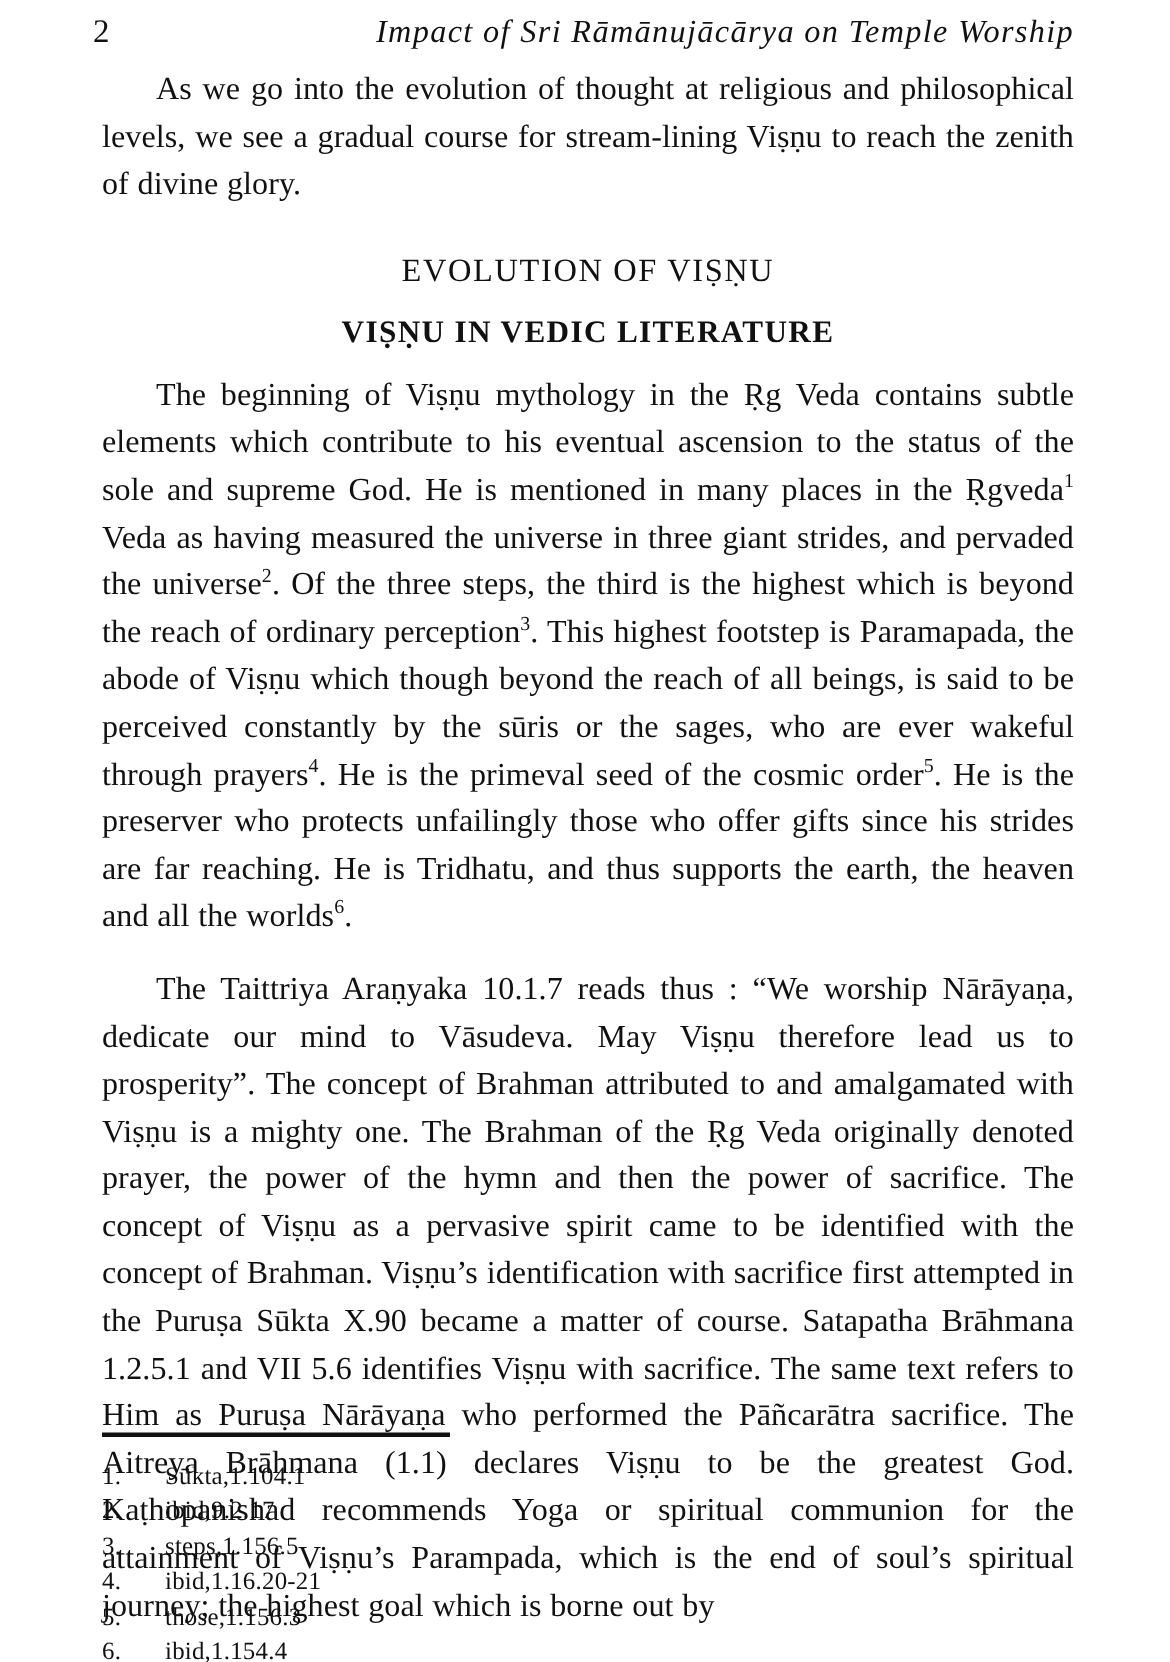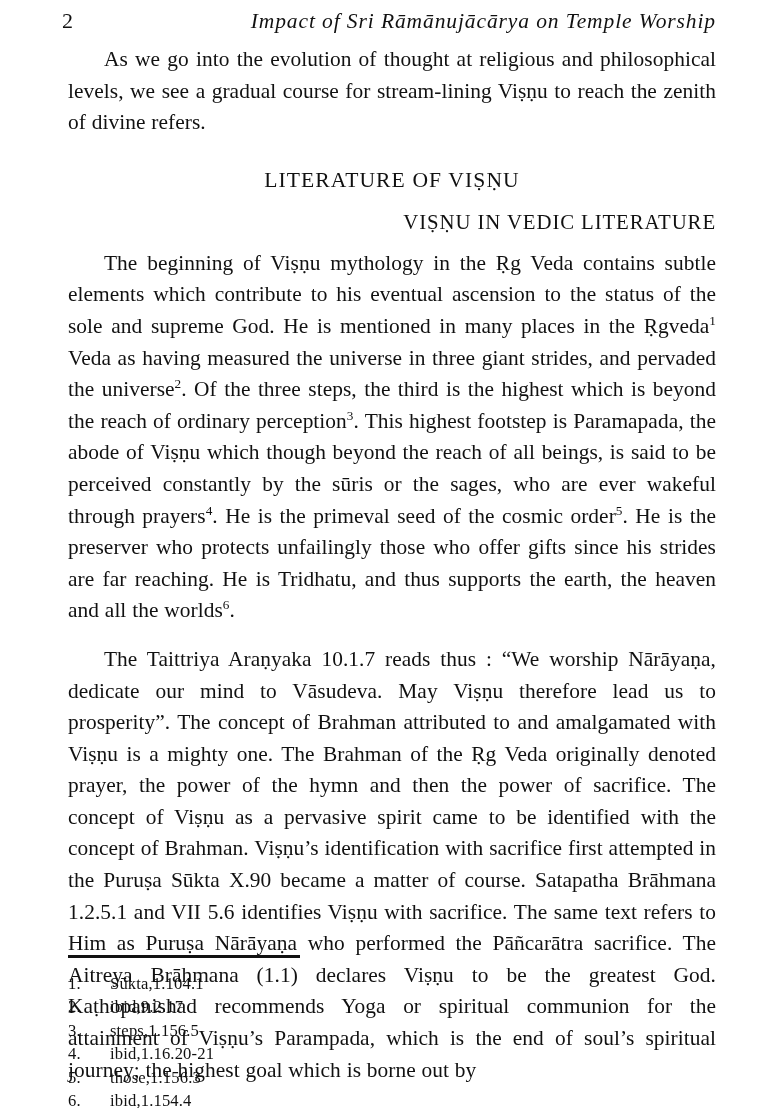--- a/index.html
+++ b/index.html
@@ -80,24 +80,24 @@
     margin: 0;
     font-weight: normal;
     font-size: 21.6px;
     line-height: 28px;
     text-align: center;
     letter-spacing: 1.1px;
   }
 
   h2.sub-head {
     margin: 0;
-    font-weight: normal;
+    font-weight: bold;
     font-size: 20.8px;
     line-height: 28px;
-    text-align: right;
+    text-align: center;
     letter-spacing: 0.9px;
   }
 
   .sp-a { height: 27px; }
   .sp-b { height: 14px; }
   .sp-c { height: 12px; }
   .sp-d { height: 17px; }
 
   
   .footnotes {
@@ -137,25 +137,25 @@
 
 <div class="page">
 
   <div class="runhead">
     <span class="folio">2</span>
     <span class="runhead-title">Impact of Sri Rāmānujācārya on Temple Worship</span>
   </div>
 
   <div class="textblock">
 
-    <p class="body">As we go into the evolution of thought at religious and philosophical levels, we see a gradual course for stream-lining Viṣṇu to reach the zenith of divine refers.</p>
+    <p class="body">As we go into the evolution of thought at religious and philosophical levels, we see a gradual course for stream-lining Viṣṇu to reach the zenith of divine glory.</p>
 
     <div class="sp-a"></div>
 
-    <h1 class="center-head">LITERATURE OF VIṢṆU</h1>
+    <h1 class="center-head">EVOLUTION OF VIṢṆU</h1>
 
     <div class="sp-b"></div>
 
     <h2 class="sub-head">VIṢṆU IN VEDIC LITERATURE</h2>
 
     <div class="sp-c"></div>
 
     <p class="body"><span>The beginning of Viṣṇu mythology in the Ṛg Veda contains subtle elements which contribute to his eventual ascension to the status of the sole and supreme God. He is mentioned in many places in the Ṛgveda</span><sup>1</sup><span> Veda as having measured the universe in three giant strides, and pervaded the universe</span><sup>2</sup><span>. Of the three steps, the third is the highest which is beyond the reach of ordinary perception</span><sup>3</sup><span>. This highest footstep is Paramapada, the abode of Viṣṇu which though beyond the reach of all beings, is said to be perceived constantly by the sūris or the sages, who are ever wakeful through prayers</span><sup>4</sup><span>. He is the primeval seed of the cosmic order</span><sup>5</sup><span>. He is the preserver who protects unfailingly those who offer gifts since his strides are far reaching.  He is Tridhatu, and thus supports the earth, the heaven and all the worlds</span><sup>6</sup><span>.</span></p>
 
     <div class="sp-d"></div>

